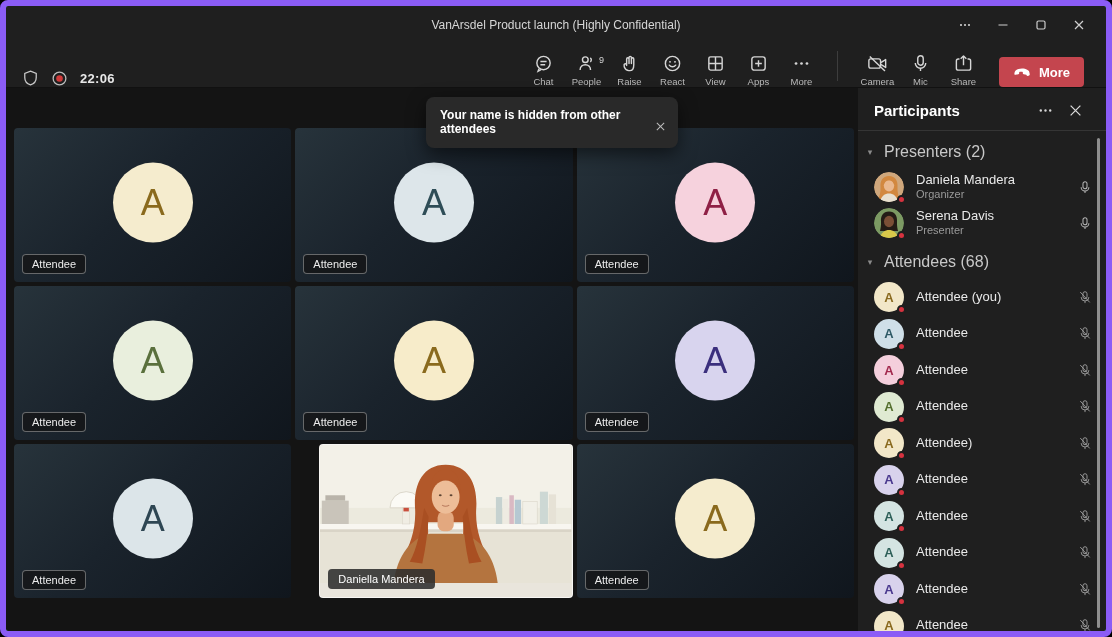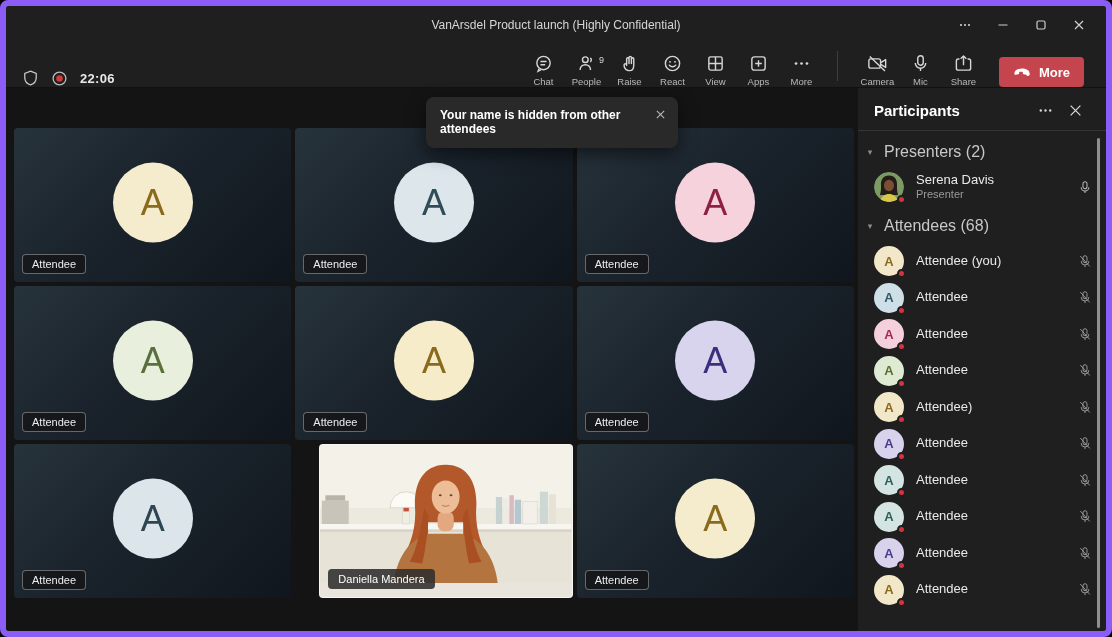--- a/index.html
+++ b/index.html
@@ -56,21 +56,21 @@
     border-radius:4px; color:#ececec; font-size:11px;
   }
   .tile.video .tag { background:rgba(45,45,45,.88); border-color:transparent; color:#fff; }
   .tile video-scene, .scene { position:absolute; inset:0; }
   
   .toast {
     position:absolute; left:420px; top:9px; width:252px;
     background:#292929; border-radius:8px; padding:11px 12px 12px 14px;
     box-shadow:0 6px 18px rgba(0,0,0,.55); z-index:5;
   }
-  .toast .t-head { display:flex; align-items:flex-start; }
+  .toast .t-head { display:flex; align-items:flex-end; }
   .toast .t-title { color:#ffffff; font-size:12px; font-weight:700; flex:1; padding-right:6px; }
   .toast .t-close { color:#bdbdbd; cursor:pointer; margin-top:-2px; }
   .toast .t-body { color:#a8a8a8; font-size:12px; line-height:1.45; margin-top:6px; width:225px; }
   
   .panel { width:248px; background:#1f1f1f; position:relative; display:flex; flex-direction:column; overflow:hidden; }
   .panel-head { display:flex; align-items:center; padding:14px 24px 11px 16px; border-bottom:1px solid #353535; }
   .panel-title { color:#fff; font-size:15px; font-weight:700; flex:1; }
   .panel-head .ph-icon { color:#d6d6d6; margin-left:16px; cursor:pointer; display:flex; }
   .section-head { display:flex; align-items:center; gap:8px; padding:12px 16px 8px 6px; cursor:pointer; }
   .section-head .chev { color:#8a8a8a; font-size:9px; width:12px; text-align:center; }
@@ -368,20 +368,41 @@
               <path d="M1.5 1.5 L10.5 10.5 M10.5 1.5 L1.5 10.5" stroke="#d6d6d6" stroke-width="1.2"></path>
             </svg>
         </div>
       </div>
 
       <div class="section-head">
         <span class="chev">▾</span>
         <span class="sec-lbl">Presenters (2)</span>
       </div>
       <div id="presenters">
+          <div class="p-row">
+    <div class="avatar">
+      <span class="portrait">
+                <svg width="30" height="30" viewBox="0 0 30 30" style="display:block;border-radius:50%">
+                  <use href="#portrait-daniela"></use>
+                </svg>
+              </span>
+      <span class="dot" style="background: rgb(214, 50, 63);"></span>
+    </div>
+    <div class="pr-text">
+      <div class="pr-name">Daniela Mandera</div>
+      <div class="pr-role">Organizer</div>
+    </div>
+    <div class="mic-cell">
+      <svg width="14" height="15" viewBox="0 0 16 16" fill="none" stroke="#b5b5b5" stroke-width="1.2">
+                <rect x="5.7" y="1.4" width="4.6" height="8" rx="2.3"></rect>
+                <path d="M3.6 7.6 a4.4 4.4 0 0 0 8.8 0"></path>
+                <line x1="8" y1="12" x2="8" y2="14.4"></line>
+              </svg>
+    </div>
+  </div>
           <div class="p-row">
     <div class="avatar">
       <span class="portrait">
                 <svg width="30" height="30" viewBox="0 0 30 30" style="display:block;border-radius:50%">
                   <use href="#portrait-serena"></use>
                 </svg>
               </span>
       <span class="dot" style="background: rgb(214, 50, 63);"></span>
     </div>
     <div class="pr-text">

